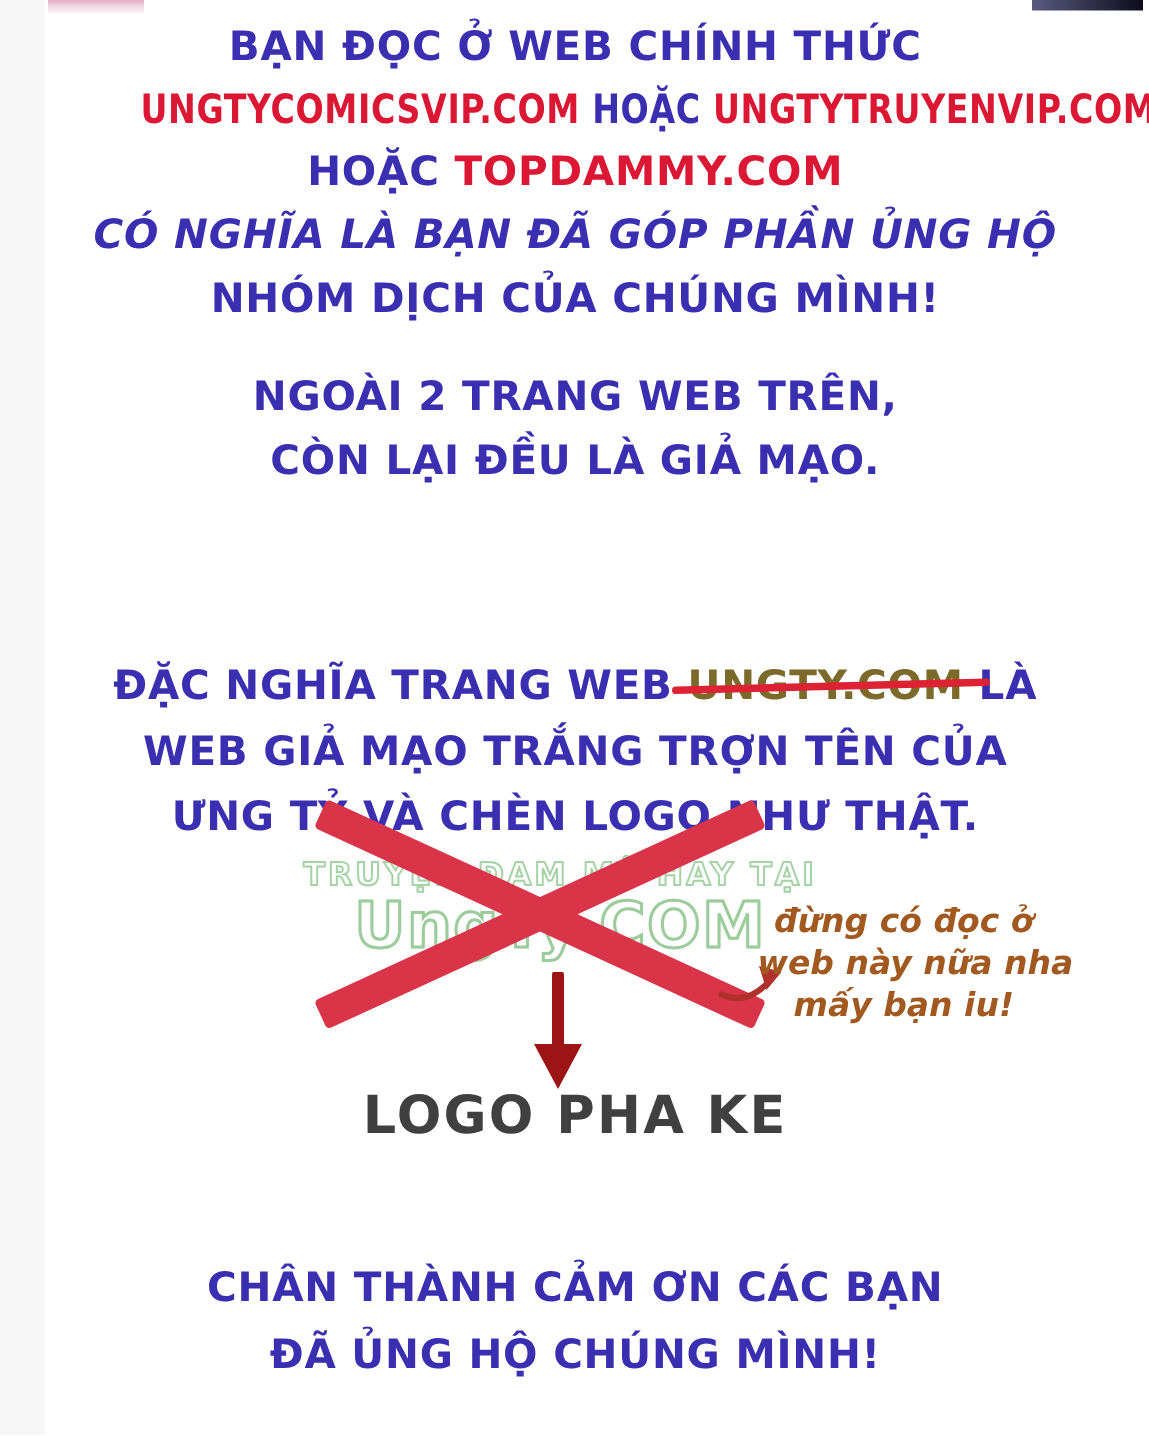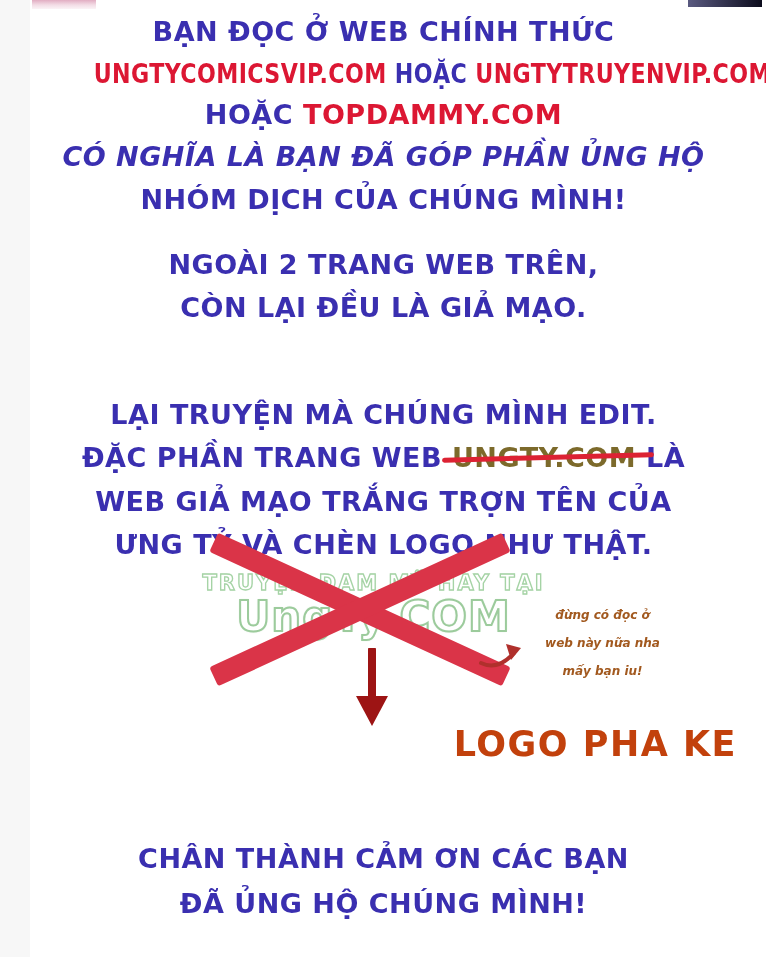--- a/index.html
+++ b/index.html
@@ -52,26 +52,26 @@
   .x-bar {
     position:absolute; left:-14px; top:57px; width:322px; height:21px;
     background:#da3448; border-radius:3px;
   }
   .x-bar.a { transform:rotate(24.7deg); }
   .x-bar.b { transform:rotate(-24.7deg); }
   .down-arrow   { position:absolute; left:350px; top:648px; }
   .curved-arrow { position:absolute; left:478px; top:636px; }
   .note {
     position:absolute; left:505px; top:601px; width:195px; text-align:center;
-    font-size:12px; font-style:italic; line-height:28px; color:#a2591f;
+    font-size:22px; font-style:italic; line-height:28px; color:#a2591f;
     white-space:nowrap;
   }
   .caption {
-    position:absolute; left:30px; width:707px; top:724px; text-align:right;
-    font-size:35px; letter-spacing:1.5px; color:#c2410c; white-space:nowrap;
+    position:absolute; left:30px; width:707px; top:724px; text-align:center;
+    font-size:35px; letter-spacing:1.5px; color:#404040; white-space:nowrap;
   }
 </style>
 </head>
 <body>
 
 <div class="page">
 
   <div class="edge left"></div>
   <div class="edge right"></div>
   <div class="mark-pink"></div>
@@ -86,23 +86,22 @@
   <div class="line hl3">
     <span class="blue">HOẶC</span>
     <span class="red">TOPDAMMY.COM</span>
   </div>
   <div class="line hl4 blue">CÓ NGHĨA LÀ BẠN ĐÃ GÓP PHẦN ỦNG HỘ</div>
   <div class="line hl5 blue">NHÓM DỊCH CỦA CHÚNG MÌNH!</div>
 
   <div class="line nl1 blue">NGOÀI 2 TRANG WEB TRÊN,</div>
   <div class="line nl2 blue">CÒN LẠI ĐỀU LÀ GIẢ MẠO.</div>
 
-  <div class="line wl2 blue">LẠI TRUYỆN MÀ CHÚNG MÌNH EDIT.</div>
   <div class="line wl3">
-    <span class="blue">ĐẶC PHẦN TRANG WEB</span>
+    <span class="blue">ĐẶC NGHĨA TRANG WEB</span>
     <span class="fake-site"><span>UNGTY.COM</span><i class="strike"></i></span>
     <span class="blue">LÀ</span>
   </div>
   <div class="line wl4 blue">WEB GIẢ MẠO TRẮNG TRỢN TÊN CỦA</div>
   <div class="line wl5 blue">ƯNG TỶ VÀ CHÈN LOGO NHƯ THẬT.</div>
 
   <div class="logo-tagline">TRUYỆN ĐAM MỸ HAY TẠI</div>
   <div class="logo-site">UngTy.COM</div>
   <div class="x-mark">
     <i class="x-bar a"></i>

